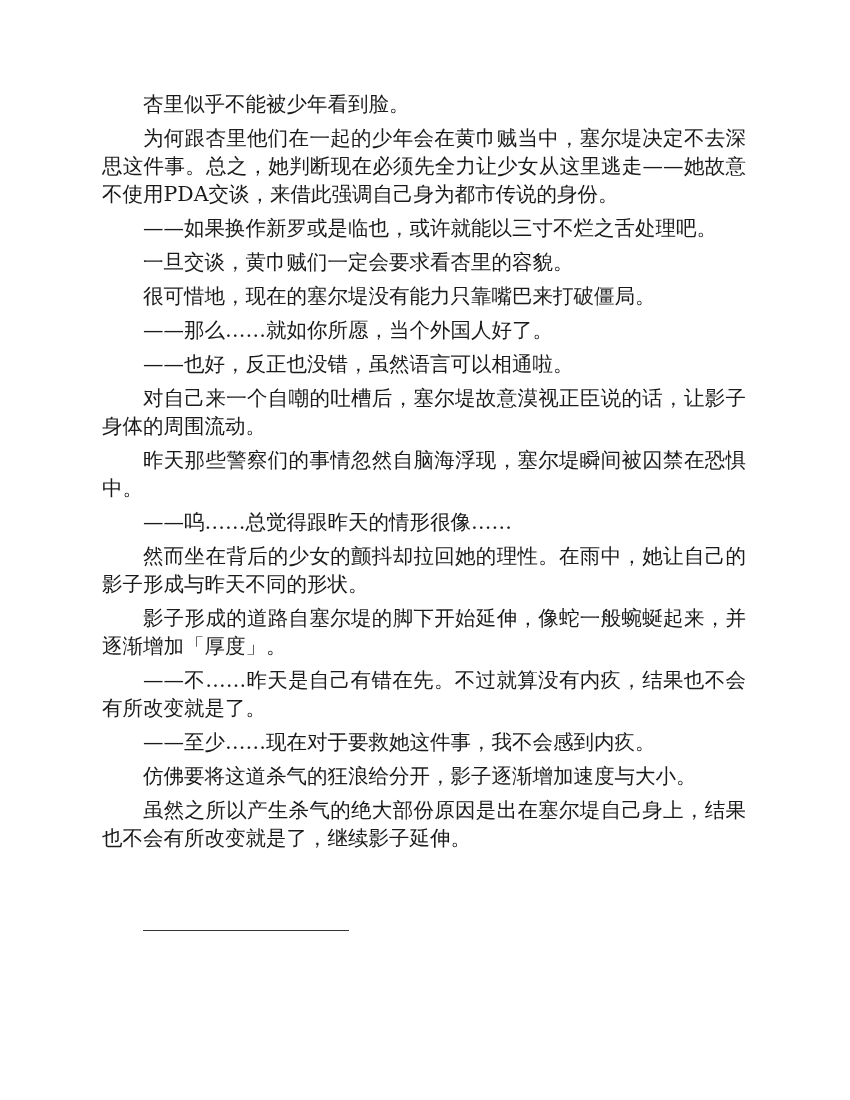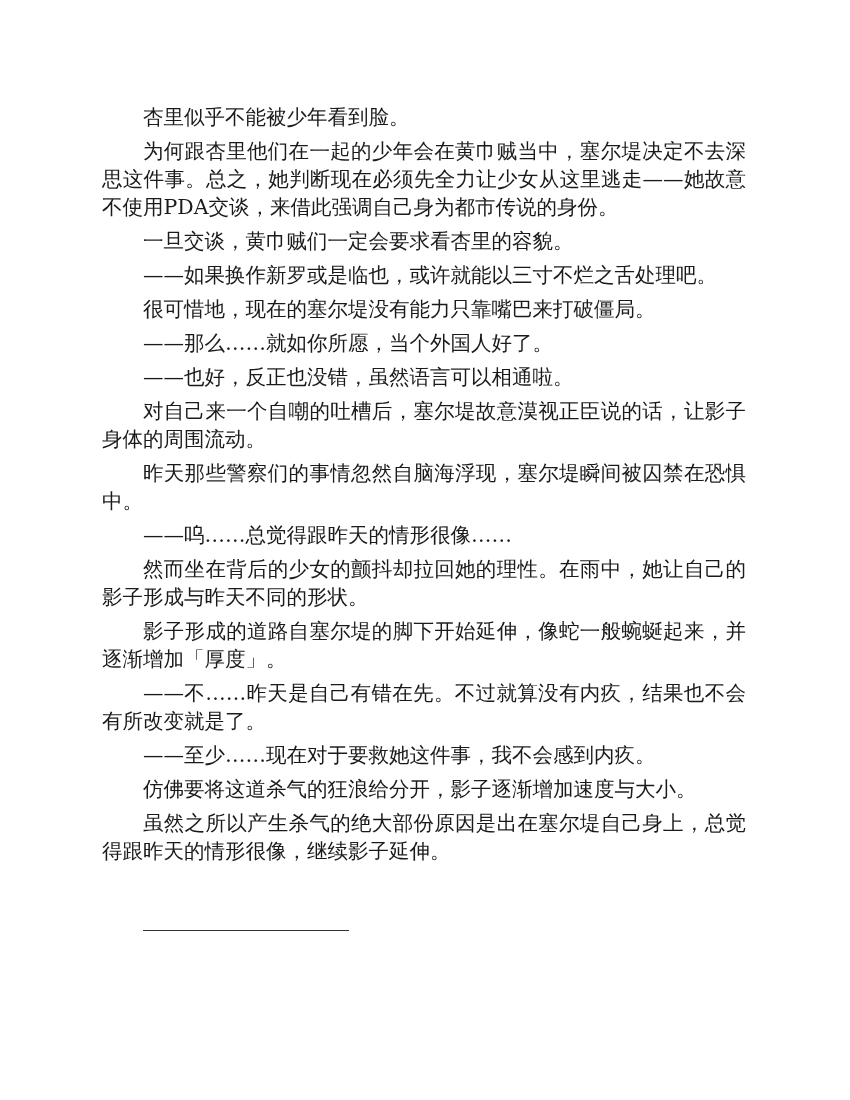--- a/index.html
+++ b/index.html
@@ -11,21 +11,21 @@
       width: 850px;
       height: 1100px;
       position: relative;
       overflow: hidden;
       font-family: "DejaVu Serif", "Liberation Serif", serif;
       color: #1a1a1a;
     }
     .page {
       position: absolute;
       left: 102px;
-      top: 103px;
+      top: 90px;
       width: 644px;
     }
     .para {
       font-size: 20.5px;
       line-height: 28px;
       margin: 0 0 6px 0;
       text-indent: 41px;
       text-align: justify;
       letter-spacing: 0px;
       word-break: break-all;
@@ -38,29 +38,29 @@
       height: 0;
       border-top: 1px solid #333333;
     }
   </style>
 </head>
 <body>
 
 <div class="page">
   <p class="para">杏里似乎不能被少年看到脸。</p>
   <p class="para">为何跟杏里他们在一起的少年会在黄巾贼当中，塞尔堤决定不去深思这件事。总之，她判断现在必须先全力让少女从这里逃走——她故意不使用PDA交谈，来借此强调自己身为都市传说的身份。</p>
+  <p class="para">——如果换作新罗或是临也，或许就能以三寸不烂之舌处理吧。</p>
   <p class="para">一旦交谈，黄巾贼们一定会要求看杏里的容貌。</p>
-  <p class="para">——如果换作新罗或是临也，或许就能以三寸不烂之舌处理吧。</p>
   <p class="para">很可惜地，现在的塞尔堤没有能力只靠嘴巴来打破僵局。</p>
   <p class="para">——那么……就如你所愿，当个外国人好了。</p>
   <p class="para">——也好，反正也没错，虽然语言可以相通啦。</p>
   <p class="para">对自己来一个自嘲的吐槽后，塞尔堤故意漠视正臣说的话，让影子身体的周围流动。</p>
   <p class="para">昨天那些警察们的事情忽然自脑海浮现，塞尔堤瞬间被囚禁在恐惧中。</p>
   <p class="para">——呜……总觉得跟昨天的情形很像……</p>
   <p class="para">然而坐在背后的少女的颤抖却拉回她的理性。在雨中，她让自己的影子形成与昨天不同的形状。</p>
   <p class="para">影子形成的道路自塞尔堤的脚下开始延伸，像蛇一般蜿蜒起来，并逐渐增加「厚度」。</p>
   <p class="para">——不……昨天是自己有错在先。不过就算没有内疚，结果也不会有所改变就是了。</p>
   <p class="para">——至少……现在对于要救她这件事，我不会感到内疚。</p>
   <p class="para">仿佛要将这道杀气的狂浪给分开，影子逐渐增加速度与大小。</p>
-  <p class="para">虽然之所以产生杀气的绝大部份原因是出在塞尔堤自己身上，总觉得跟昨天的情形很像，继续影子延伸。</p>
+  <p class="para">虽然之所以产生杀气的绝大部份原因是出在塞尔堤自己身上，结果也不会有所改变就是了，继续影子延伸。</p>
 </div>
 
 <div class="rule"></div>
 
 </body></html>

